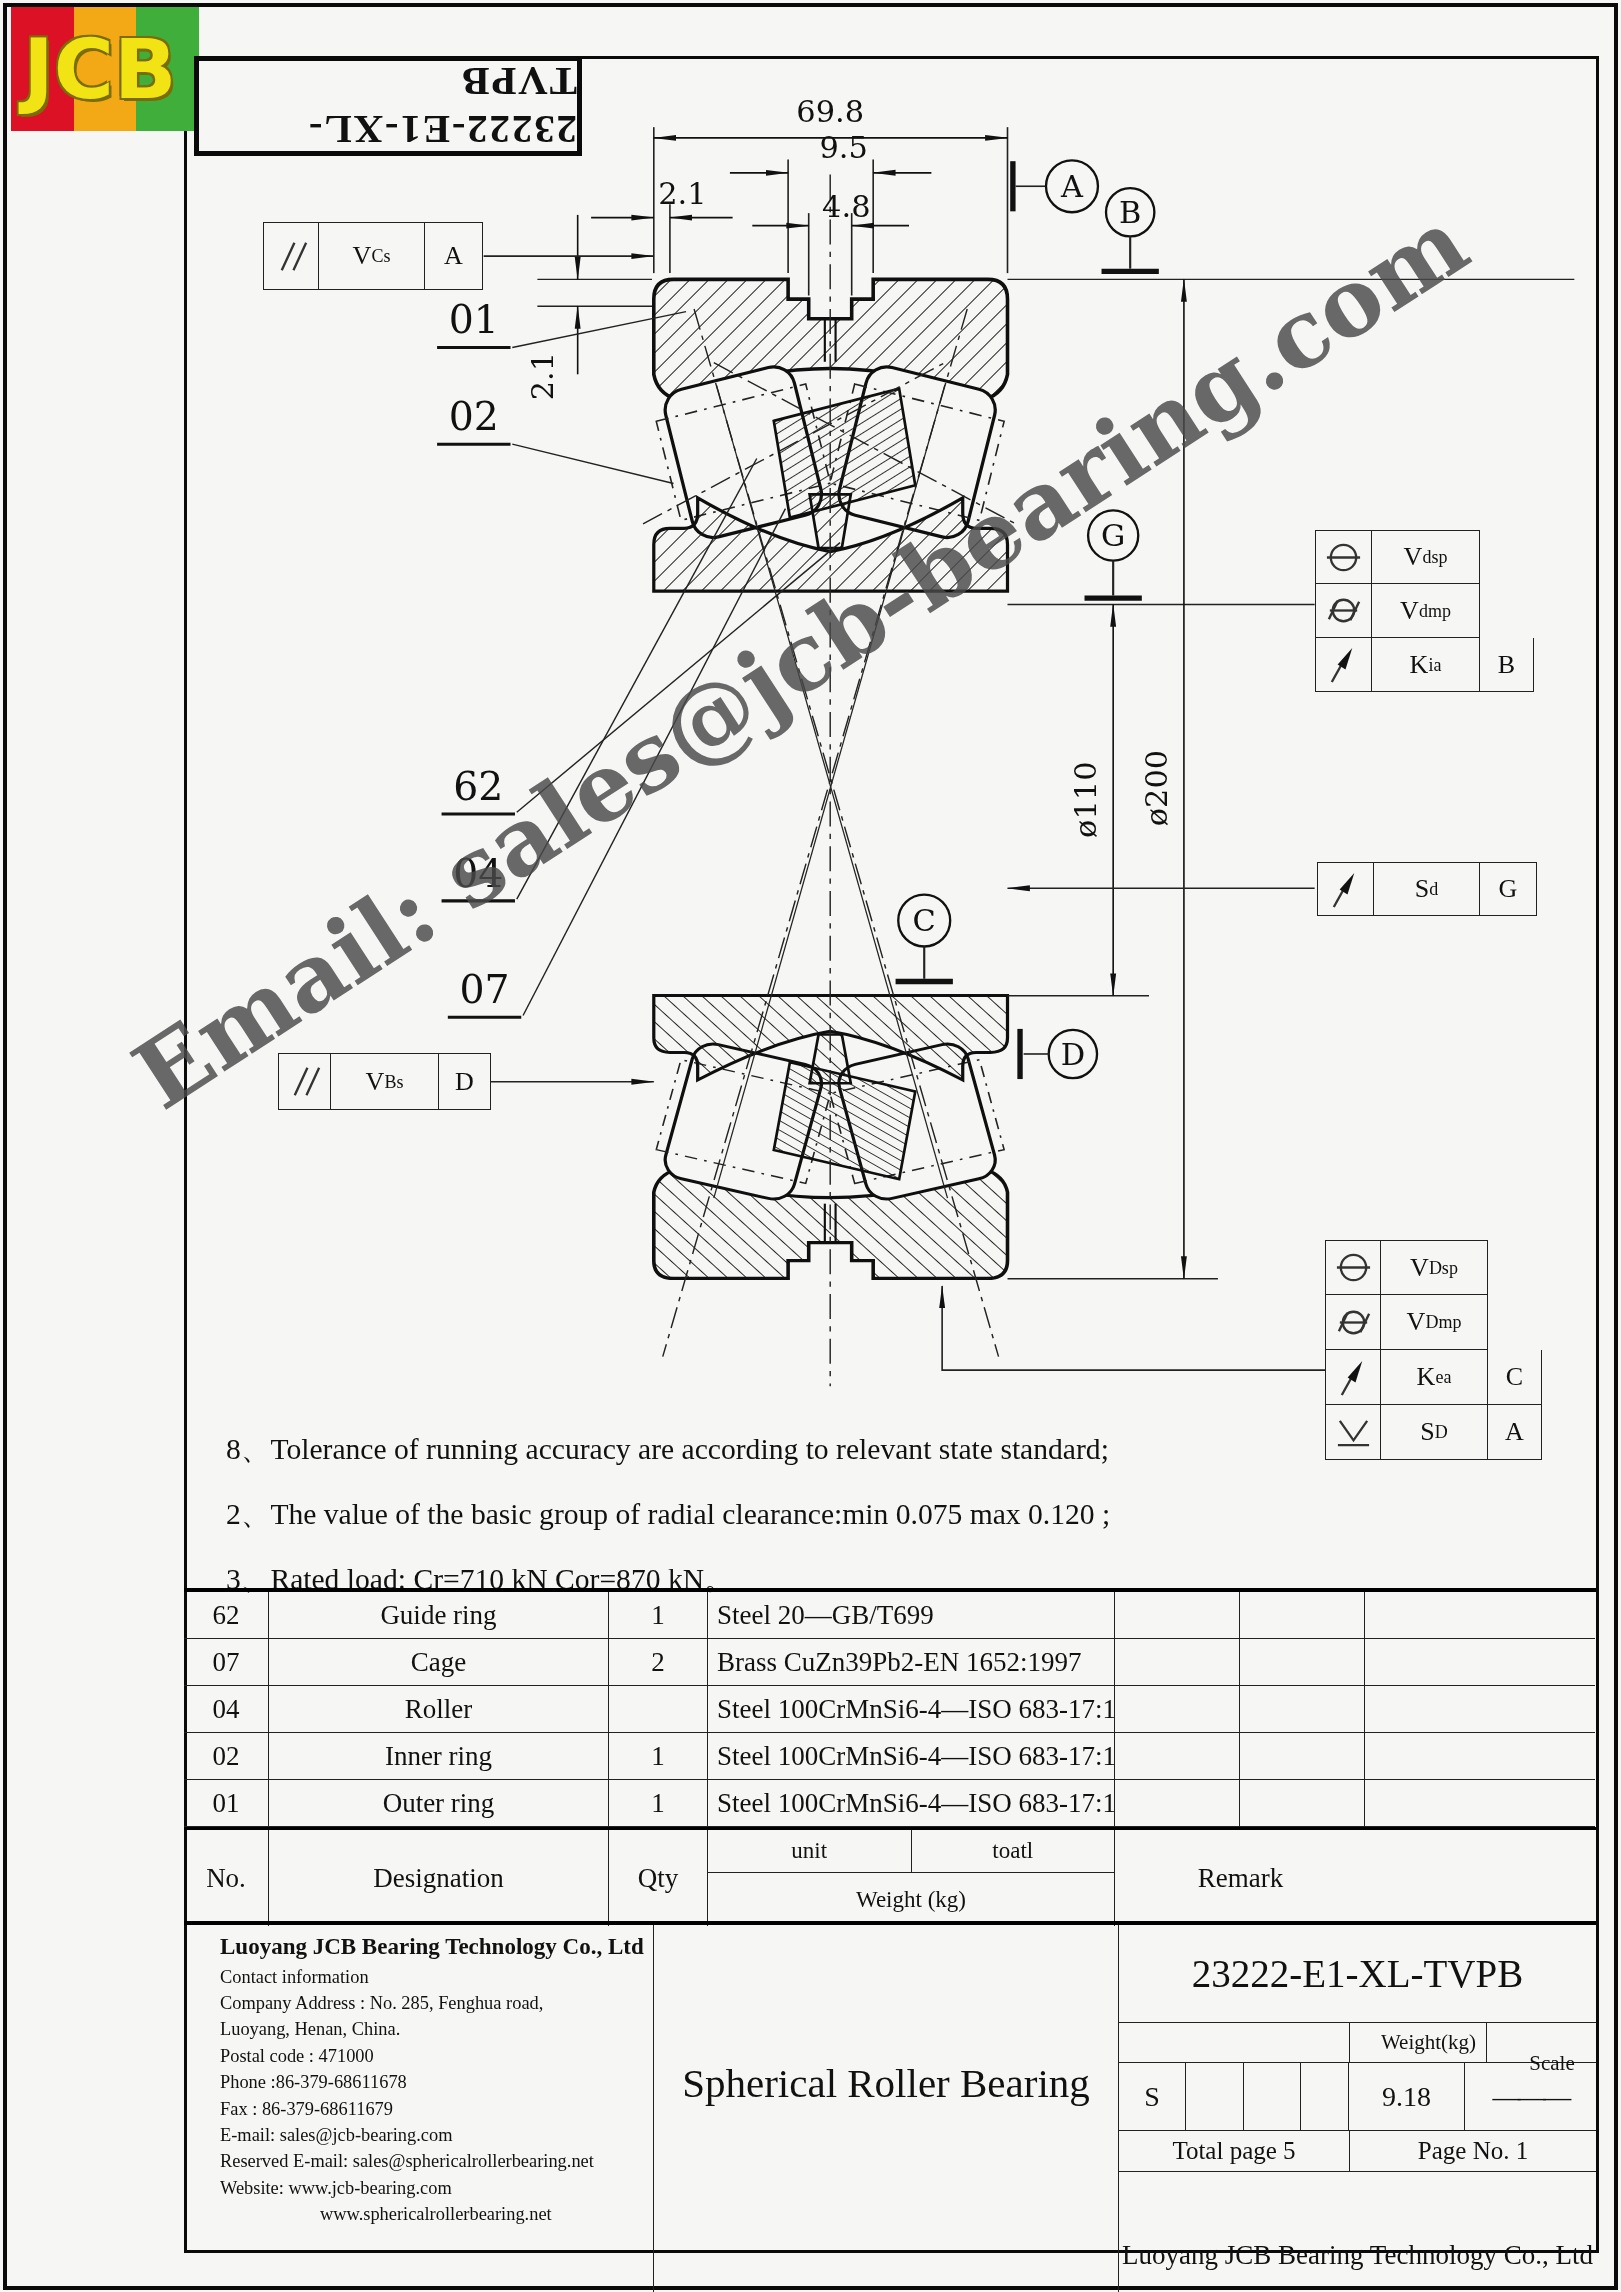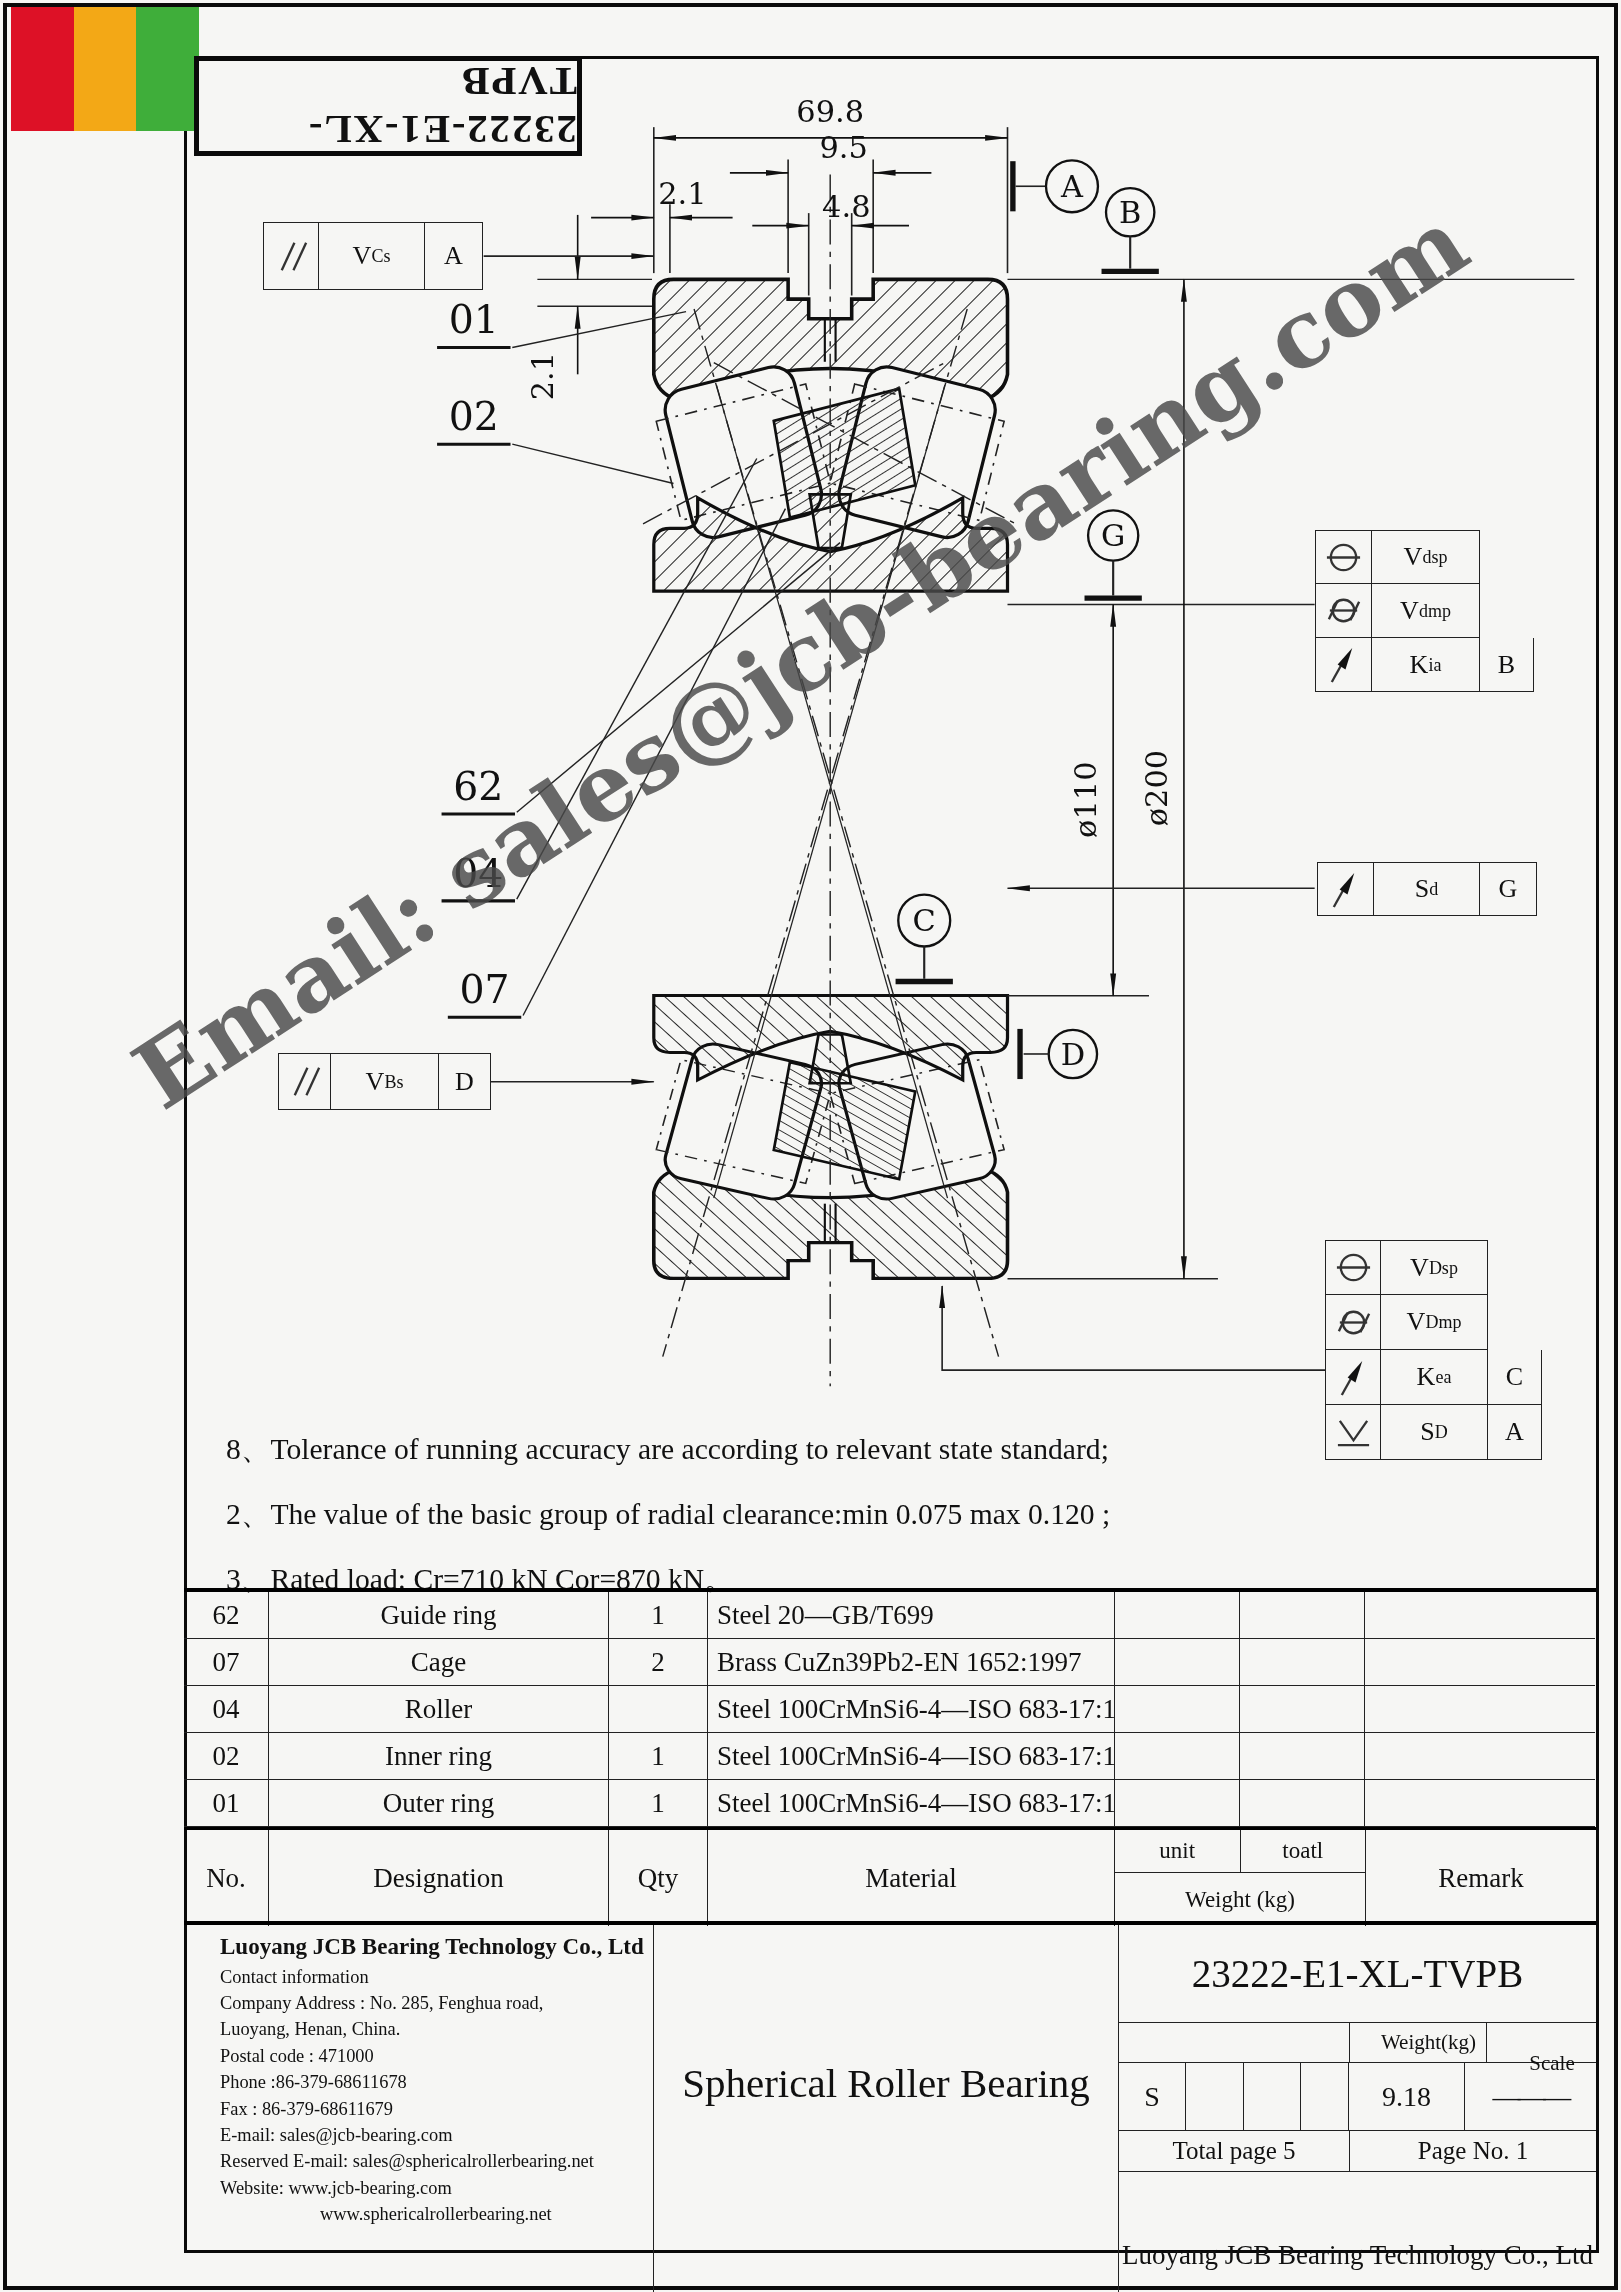--- a/index.html
+++ b/index.html
@@ -90,20 +90,21 @@
 <body>
 
 <div class="page">
   <div class="outer-border"></div>
   <div class="frame"></div>
 
   <div class="logo">
     <div class="blk" style="left:0;background:#dd1126;"></div>
     <div class="blk" style="left:63px;background:#f3a816;"></div>
     <div class="blk" style="left:125px;background:#3fae3a;"></div>
+    <div class="logo-text" style="color: rgb(242, 228, 20);">JCB</div>
   </div>
 
   <div class="title-plate">
     <span>23222-E1-XL-TVPB</span>
   </div>
 
   <svg class="draw" width="1621" height="1585" viewBox="0 0 1810 1770">
     <defs>
       <marker id="arr" refX="25" refY="4" markerWidth="26" markerHeight="8" markerUnits="userSpaceOnUse" orient="auto-start-reverse">
         <path d="M26,4 L0,0.7 L0,7.3 Z" fill="#111"></path>
@@ -442,21 +443,20 @@
       <div class="pcell">1</div>
       <div class="pcell mat">Steel 100CrMnSi6-4—ISO 683-17:1999</div>
       <div class="pcell"></div>
       <div class="pcell"></div>
       <div class="pcell"></div>
     </div>
     <div class="phead">
       <div class="hcell">No.</div>
       <div class="hcell">Designation</div>
       <div class="hcell">Qty</div>
-      <div class="hcell">Material</div>
       <div class="wcol">
         <div class="wtop">
           <div>unit</div>
           <div>toatl</div>
         </div>
         <div class="wbot">Weight  (kg)</div>
       </div>
       <div class="hcell last">Remark</div>
     </div>
   </div>

